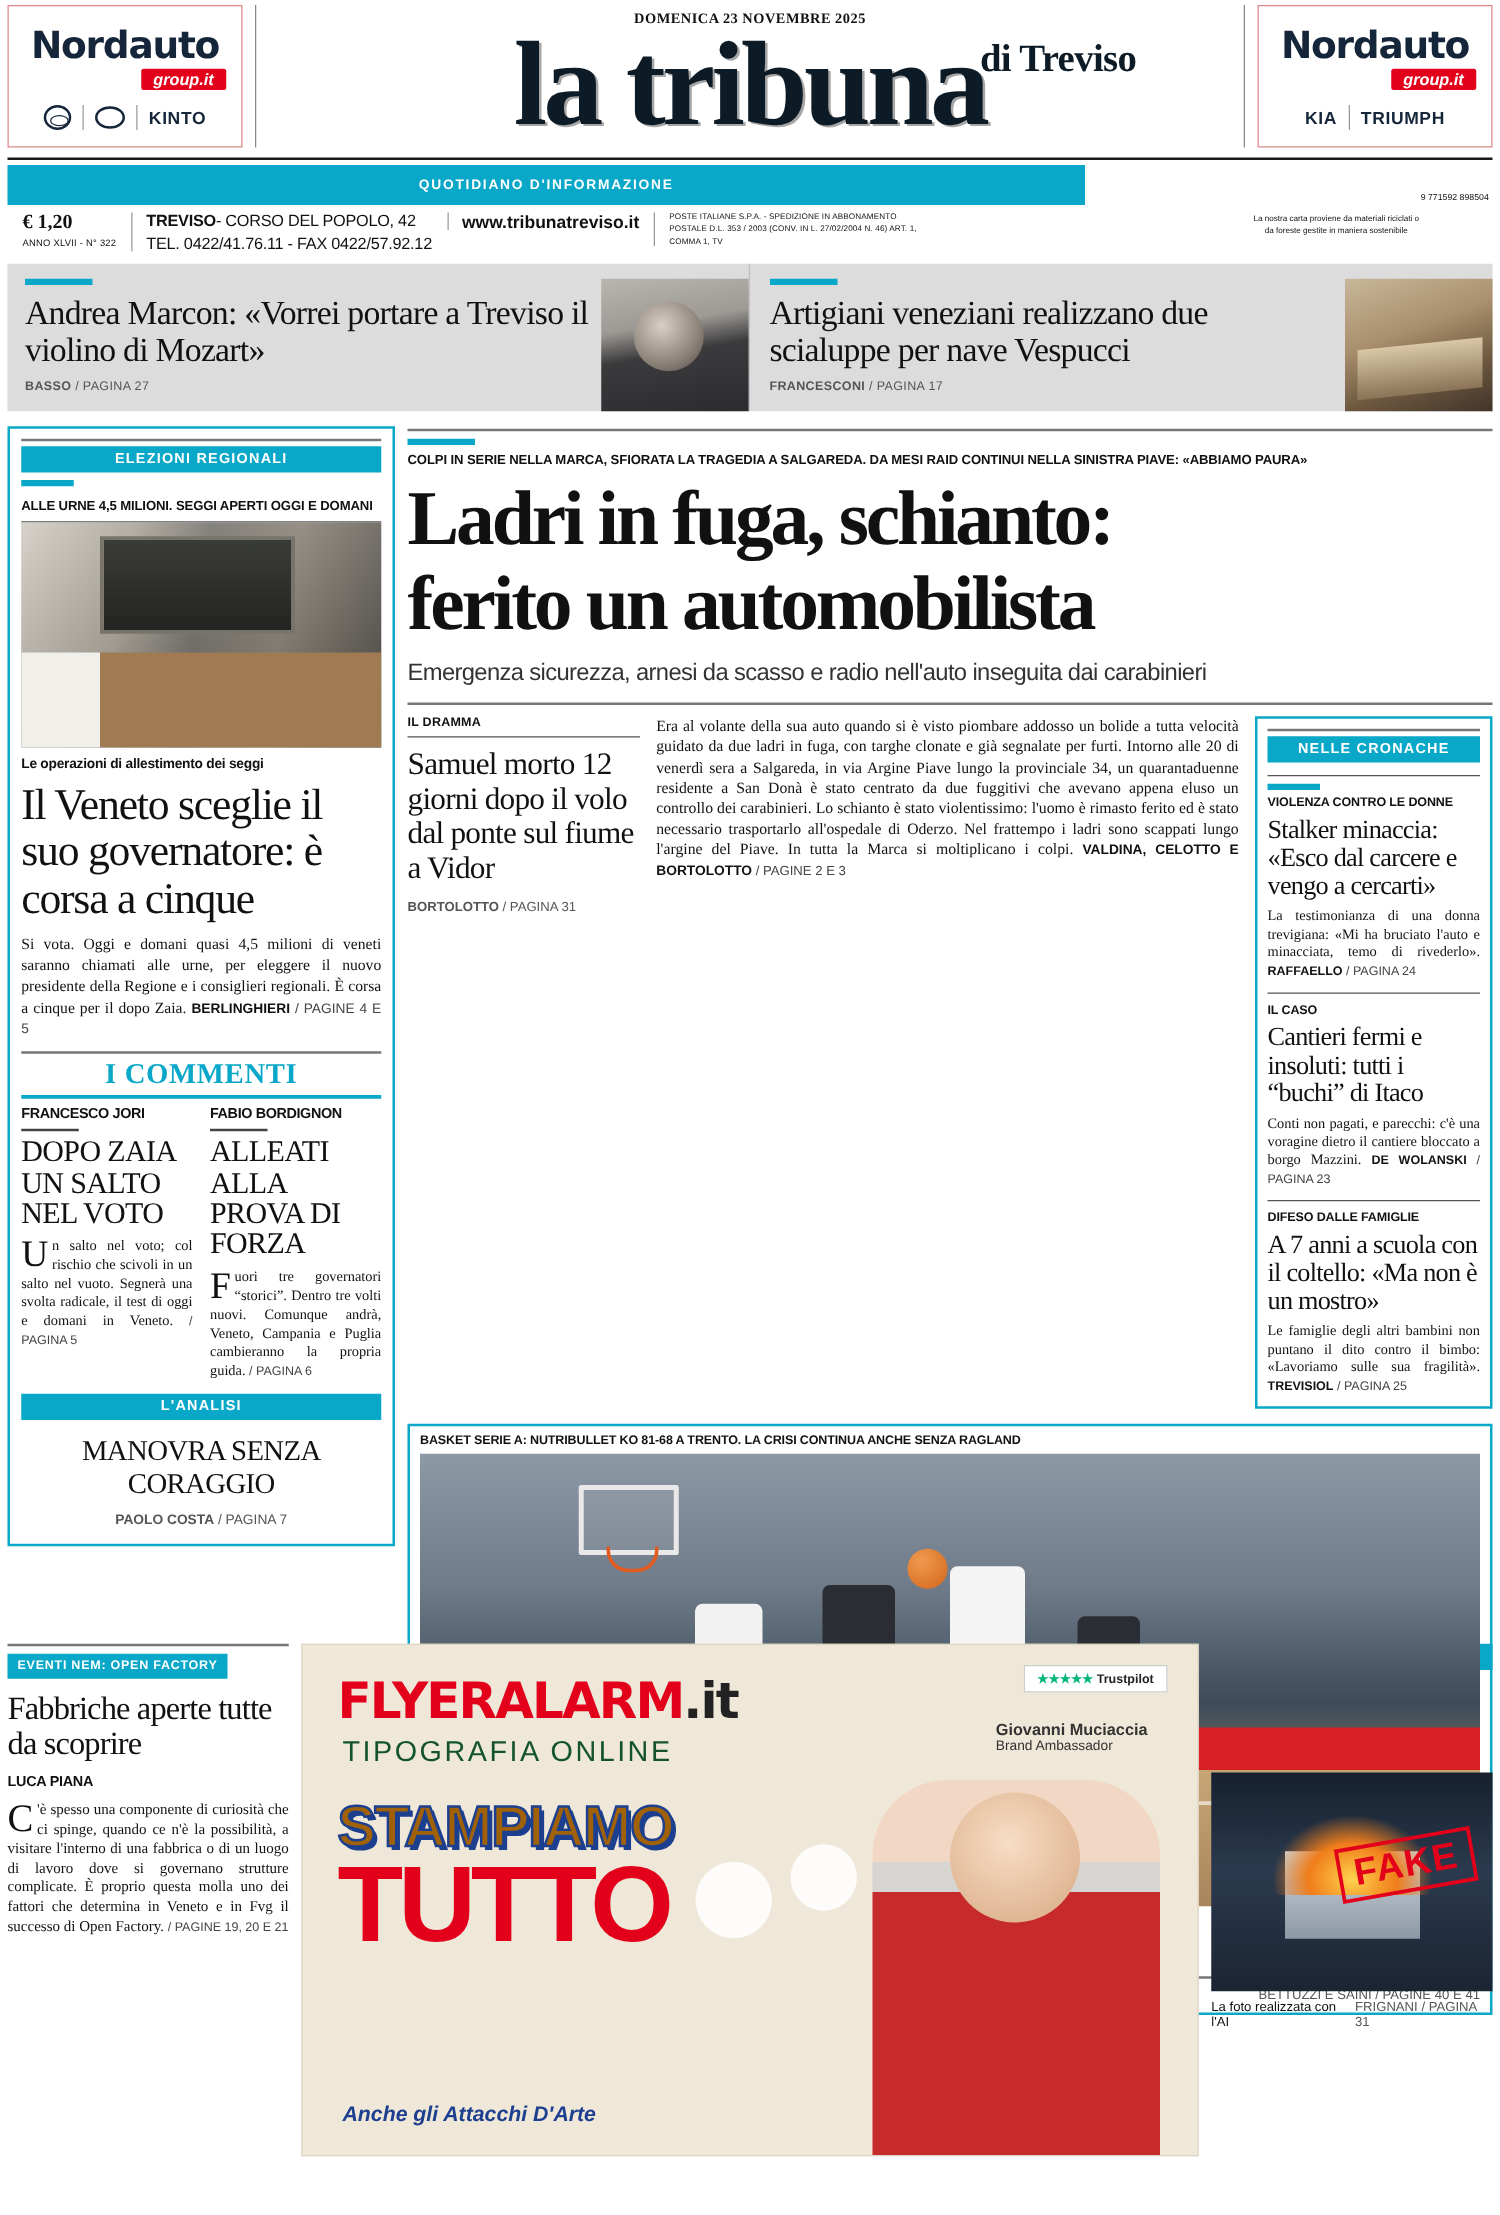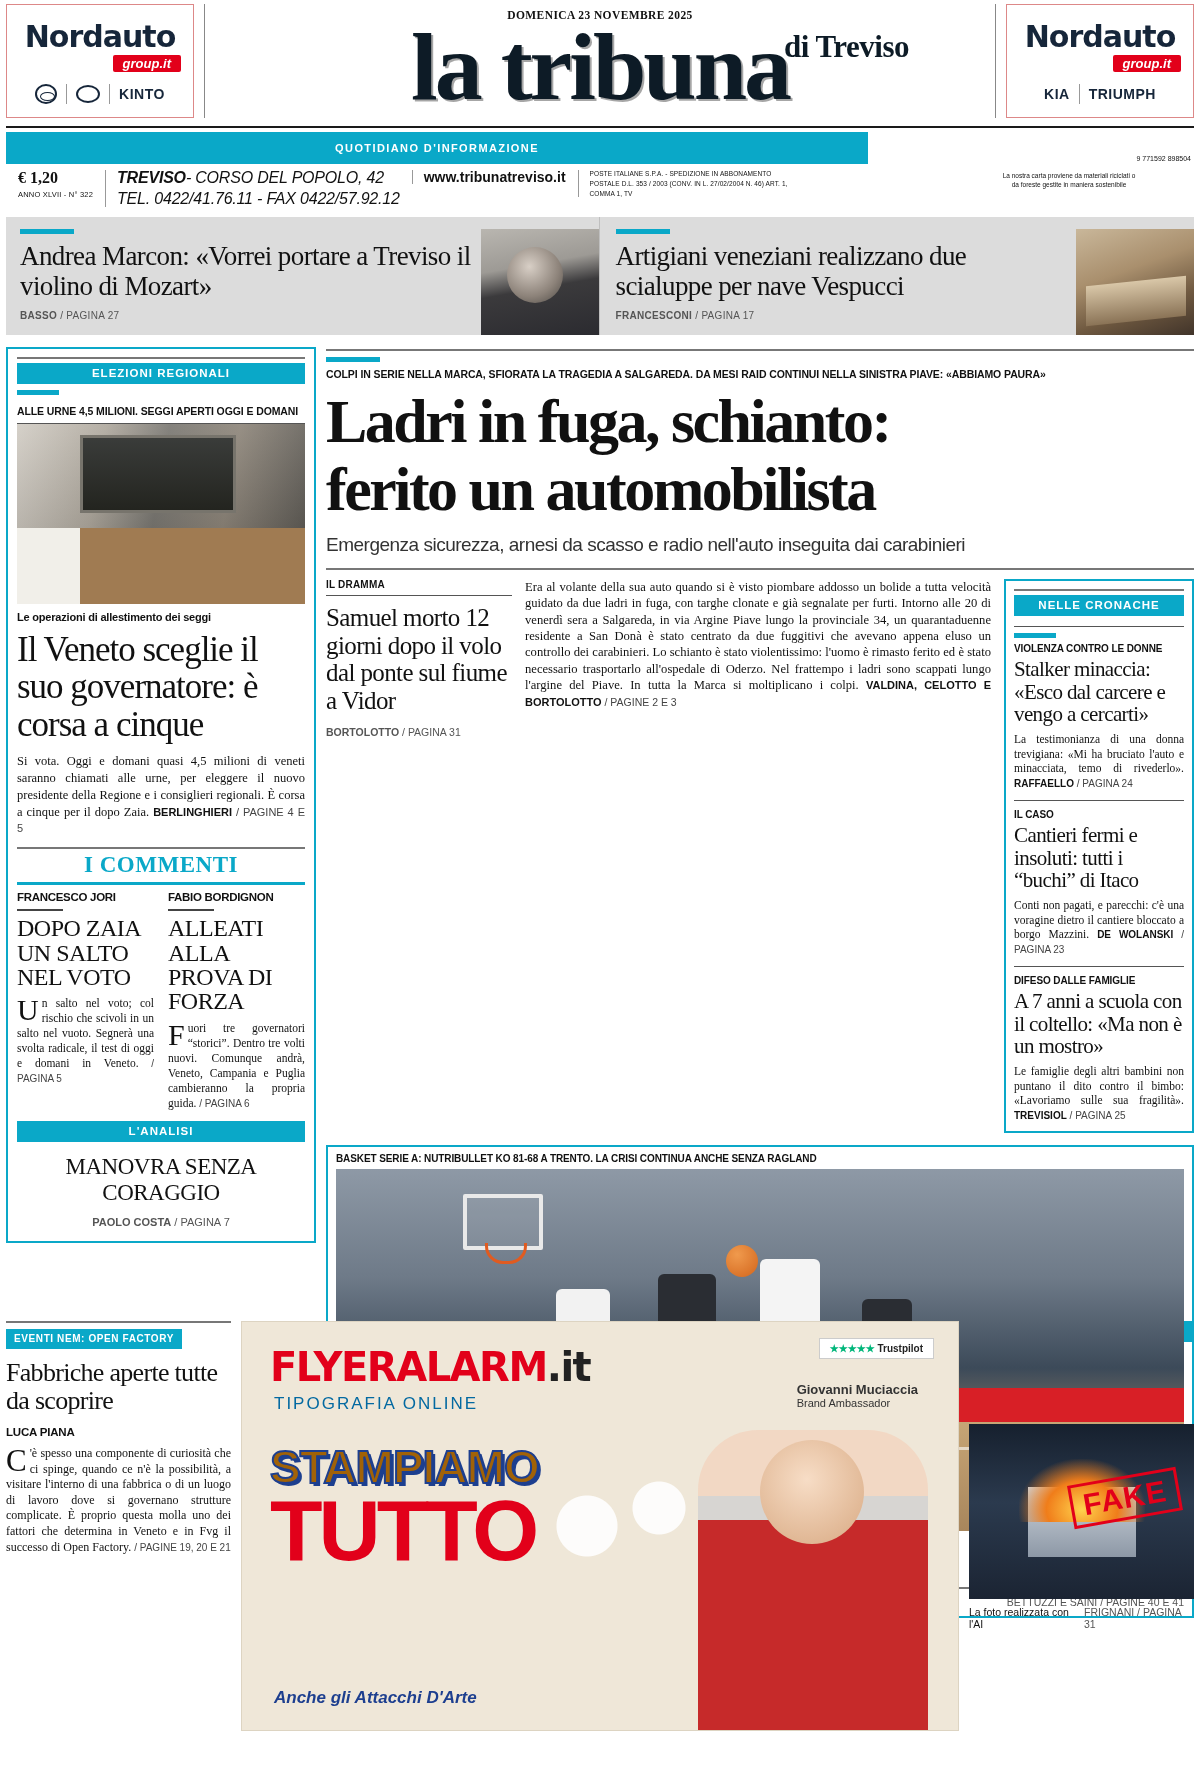--- a/index.html
+++ b/index.html
@@ -54,21 +54,21 @@
     background: repeating-linear-gradient(90deg,#111 0 2px,#fff 2px 4px,#111 4px 5px,#fff 5px 9px,#111 9px 11px,#fff 11px 13px);
   }
   .barcode-num { font-size: 8px; letter-spacing: 2px; margin-bottom: 1px; }
   .barcode-left { font-size: 7px; transform: translateY(-14px); margin-right: 3px; }
 
   .inforow { display: flex; align-items: flex-start; padding: 5px 0 7px 0; gap: 0; }
   .ic { padding: 0 12px; position: relative; }
   .ic + .ic:before { content: ""; position: absolute; left: 0; top: 1px; bottom: 1px; width: 1px; background: #999; }
   .price { font-size: 16px; font-weight: 700; font-family: "Liberation Serif", serif; }
   .anno { font-size: 7.5px; letter-spacing: .2px; margin-top: 3px; }
-  .addr { font-size: 16px; font-family: "Liberation Sans", sans-serif; letter-spacing: -.2px; font-style: italic; }
+  .addr { font-size: 13px; font-family: "Liberation Sans", sans-serif; letter-spacing: -.2px; }
   .addr b { font-weight: 700; }
   .addr .l2 { display: block; margin-top: 3px; }
   .site { font-size: 14px; font-weight: 700; }
   .poste { font-size: 6.5px; line-height: 1.5; letter-spacing: .1px; width: 200px; }
   .carta { font-size: 6.5px; line-height: 1.4; margin-left: auto; text-align: center; width: 135px; padding-top: 2px; }
 
   
   .teasers { display: flex; background: #dcdcdc; height: 118px; margin-top: 2px; }
   .teaser { flex: 1; display: flex; padding: 12px 0 0 14px; position: relative; }
   .teaser + .teaser { border-left: 1px solid #bfbfbf; padding-left: 16px; }
@@ -208,21 +208,21 @@
   .b-author { font-size: 11.5px; font-weight: 700; margin-top: 12px; letter-spacing: -.2px; }
   .b-body { font-family: "Liberation Serif", serif; font-size: 12px; line-height: 1.3;
             text-align: justify; margin-top: 8px; }
   .b-body .dropcap { float: left; font-size: 31px; line-height: .82; padding: 2px 3px 0 0; }
   .b-body i { font-family: "Liberation Sans", sans-serif; font-style: normal; font-size: 10px; color: #444; }
 
   .b-ad { flex: 1; background: #efe7d8; position: relative; overflow: hidden; border: 1px solid #ddd4c2; }
   .ad-brand { font-size: 40px; font-weight: 700; color: #e2001a; letter-spacing: -1.5px;
               position: absolute; left: 28px; top: 22px; font-family: "DejaVu Sans", sans-serif; }
   .ad-brand .it { color: #222; }
-  .ad-sub { position: absolute; left: 32px; top: 72px; font-size: 17px; color: #0369a1; letter-spacing: 2px; }
+  .ad-sub { position: absolute; left: 32px; top: 72px; font-size: 23px; color: #14532d; letter-spacing: 2px; }
   .ad-stamp { position: absolute; left: 28px; top: 118px; font-size: 46px; font-weight: 700;
               color: #a16207; letter-spacing: -1px; -webkit-text-stroke: 2px #1d3f8f; text-shadow: 3px 3px 0 #1d3f8f; }
   .ad-tutto { position: absolute; left: 28px; top: 170px; font-size: 86px; font-weight: 700;
               color: #e2001a; letter-spacing: -4px; line-height: .9; }
   .ad-foot { position: absolute; left: 32px; bottom: 22px; font-size: 17px; color: #1d3f8f; font-style: italic; font-weight: 700; }
   .ad-person { position: absolute; right: 30px; bottom: 0; width: 230px; height: 300px;
     background: linear-gradient(180deg,#f2d8c4 0 22%, #d7d5d2 22% 30%, #c62a2a 30% 100%); border-radius: 60px 60px 0 0; }
   .ad-person:after { content:""; position:absolute; left:62px; top:10px; width:104px; height:104px; border-radius:50%;
     background: radial-gradient(circle at 45% 38%, #f7ddc6, #d8a982); }
   .ad-trust { position: absolute; right: 24px; top: 16px; background: #fff; border: 1px solid #ccc;

